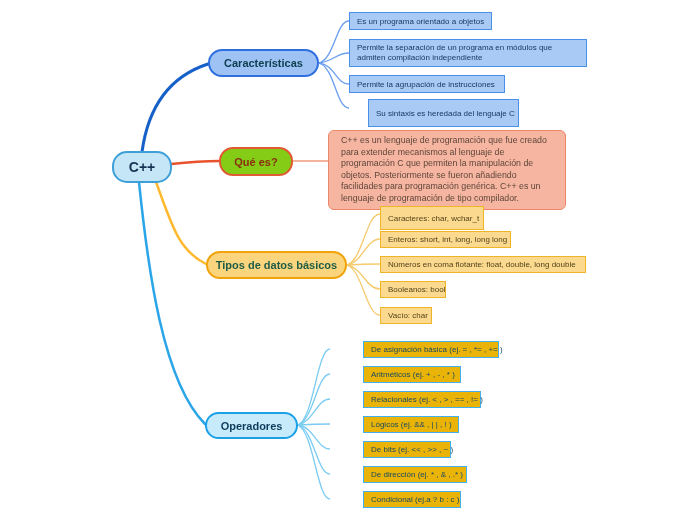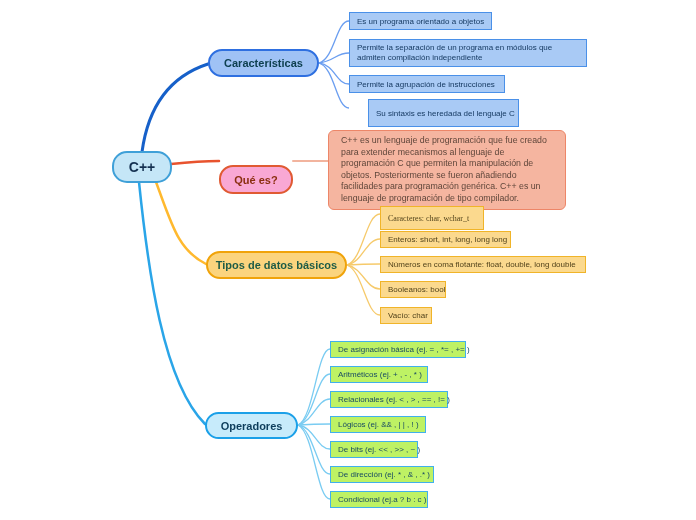--- a/index.html
+++ b/index.html
@@ -11,30 +11,30 @@
   .node{
     position:absolute;box-sizing:border-box;display:flex;align-items:center;justify-content:center;
     text-align:center;white-space:nowrap;
   }
   .topic{border-radius:14px;font-weight:bold;}
   .central{
     background:#c5e6f7;border:2px solid #3fa0d8;color:#143050;
     font-size:14px;border-radius:15px;
   }
   .b-blue{background:#9fc2f5;border:2px solid #2e6fe0;color:#0e4050;font-size:11px;}
-  .b-red{background:#f9a8d4;border:2px solid #e05a33;color:#8a2e0e;font-size:11px;margin-top:18px;}
+  .b-red{background:#84cc16;border:2px solid #e05a33;color:#8a2e0e;font-size:11px;}
   .b-gold{background:#fbd47e;border:2px solid #f0a30a;color:#1e5c46;font-size:11px;}
   .b-cyan{background:#c7ebfb;border:2px solid #1ba0e8;color:#0d3d5c;font-size:11px;}
   .leaf{
     border-radius:0;font-size:8px;justify-content:flex-start;text-align:left;
     padding:0 7px;
   }
   .l-blue{background:#a9caf5;border:1.5px solid #4a90e8;color:#12365e;}
   .l-gold{background:#fbd98e;border:1.5px solid #f0b429;color:#52431b;}
-  .l-cyan{background:#bef264;border:1.5px solid #41b0ec;color:#174a63;}
+  .l-cyan{background:#eab308;border:1.5px solid #41b0ec;color:#174a63;margin-left:33px;}
   .wrap{white-space:normal;line-height:1.3;}
   .descbox{
     position:absolute;box-sizing:border-box;background:#f5b5a0;border:1.5px solid #ed8668;
     border-radius:6px;color:#5f463a;font-size:8.8px;line-height:1.32;
     padding:4px 12px;white-space:normal;text-align:left;
   }
 </style>
 </head>
 <body>
 
@@ -79,21 +79,21 @@
   <div class="node topic b-blue" style="left:208px;top:49px;width:111px;height:28px;">Características</div>
   <div class="node leaf l-blue" style="left:349px;top:12px;width:143px;height:18px;">Es un programa orientado a objetos</div>
   <div class="node leaf l-blue wrap" style="left:349px;top:39px;width:238px;height:28px;">Permite la separación de un programa en módulos que admiten compilación independiente</div>
   <div class="node leaf l-blue" style="left:349px;top:75px;width:156px;height:18px;">Permite la agrupación de instrucciones</div>
   <div class="node leaf l-blue" style="left:349px;top:99px;width:151px;height:28px;margin-left:19px;">Su sintaxis es heredada del lenguaje C</div>
 
   <div class="node topic b-red" style="left:219px;top:147px;width:74px;height:29px;">Qué es?</div>
   <div class="descbox" style="left:328px;top:130px;width:238px;min-height:62px;">C++ es un lenguaje de programación que fue creado para extender mecanismos al lenguaje de programación C que permiten la manipulación de objetos. Posteriormente se fueron añadiendo facilidades para programación genérica. C++ es un lenguaje de programación de tipo compilador.</div>
 
   <div class="node topic b-gold" style="left:206px;top:251px;width:141px;height:28px;">Tipos de datos básicos</div>
-  <div class="node leaf l-gold" style="left:380px;top:206px;width:104px;height:24px;font-family:Liberation Serif, serif;">Caracteres: char, wchar_t</div>
+  <div class="node leaf l-gold" style="left:380px;top:206px;width:104px;height:24px;">Caracteres: char, wchar_t</div>
   <div class="node leaf l-gold" style="left:380px;top:231px;width:131px;height:17px;">Enteros: short, int, long, long long</div>
   <div class="node leaf l-gold" style="left:380px;top:256px;width:206px;height:17px;">Números en coma flotante: float, double, long double</div>
   <div class="node leaf l-gold" style="left:380px;top:281px;width:66px;height:17px;">Booleanos: bool</div>
   <div class="node leaf l-gold" style="left:380px;top:307px;width:52px;height:17px;">Vacío: char</div>
 
   <div class="node topic b-cyan" style="left:205px;top:412px;width:93px;height:27px;">Operadores</div>
   <div class="node leaf l-cyan" style="left:330px;top:341px;width:136px;height:17px;">De asignación básica (ej. = , *= , += )</div>
   <div class="node leaf l-cyan" style="left:330px;top:366px;width:98px;height:17px;">Aritméticos (ej. + , - , * )</div>
   <div class="node leaf l-cyan" style="left:330px;top:391px;width:118px;height:17px;">Relacionales (ej. &lt; , &gt; , == , != )</div>
   <div class="node leaf l-cyan" style="left:330px;top:416px;width:96px;height:17px;">Lógicos (ej. &amp;&amp; , | | , ! )</div>

